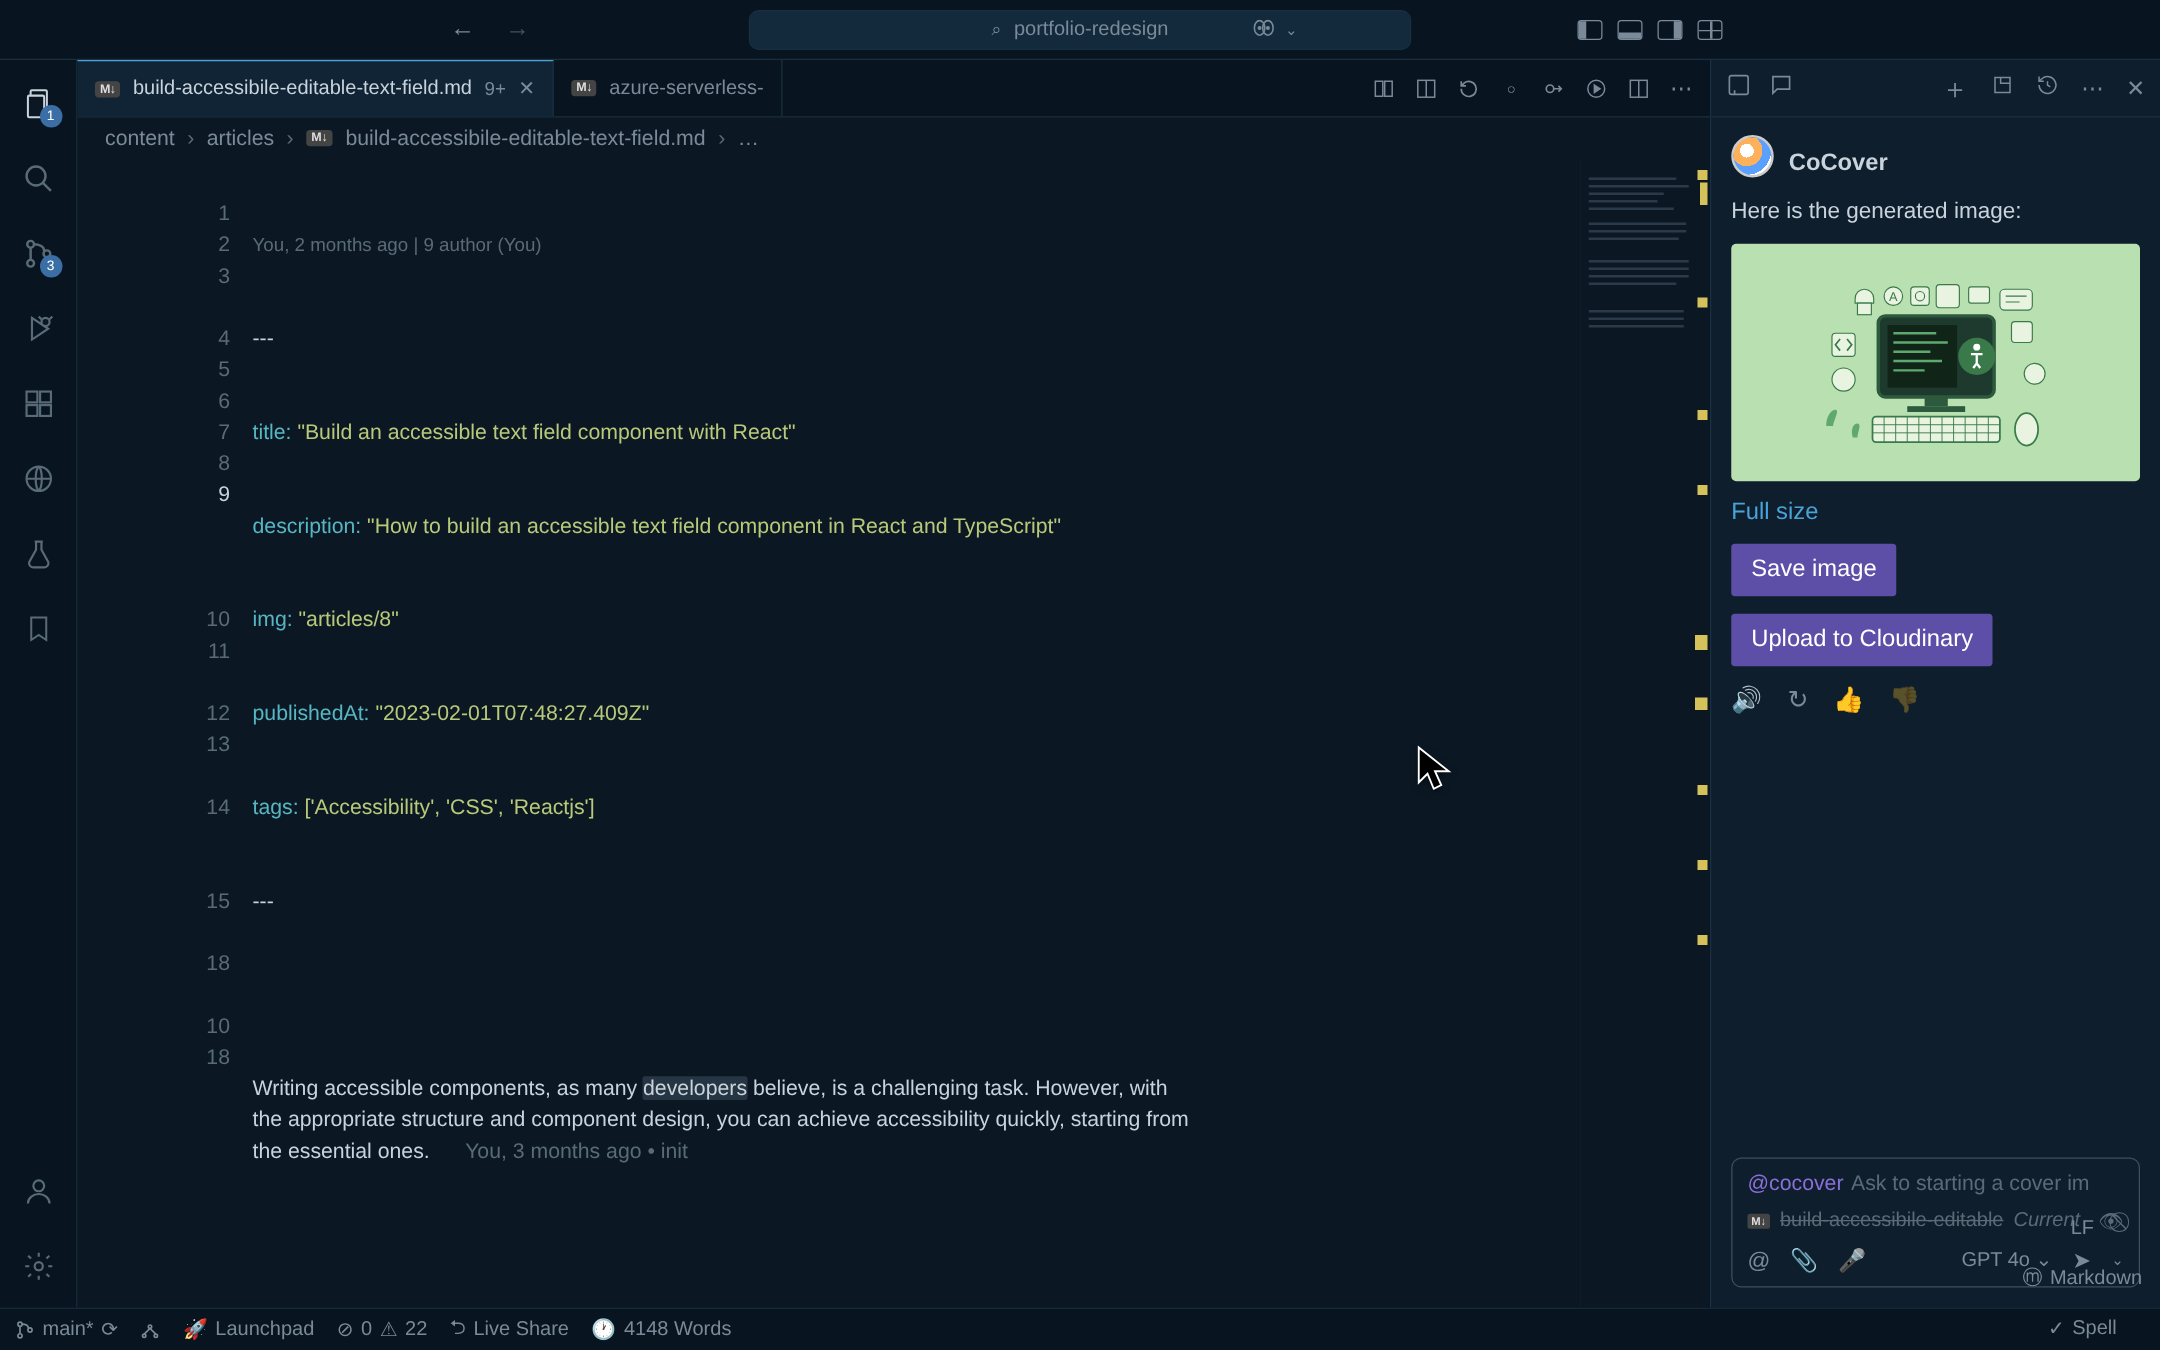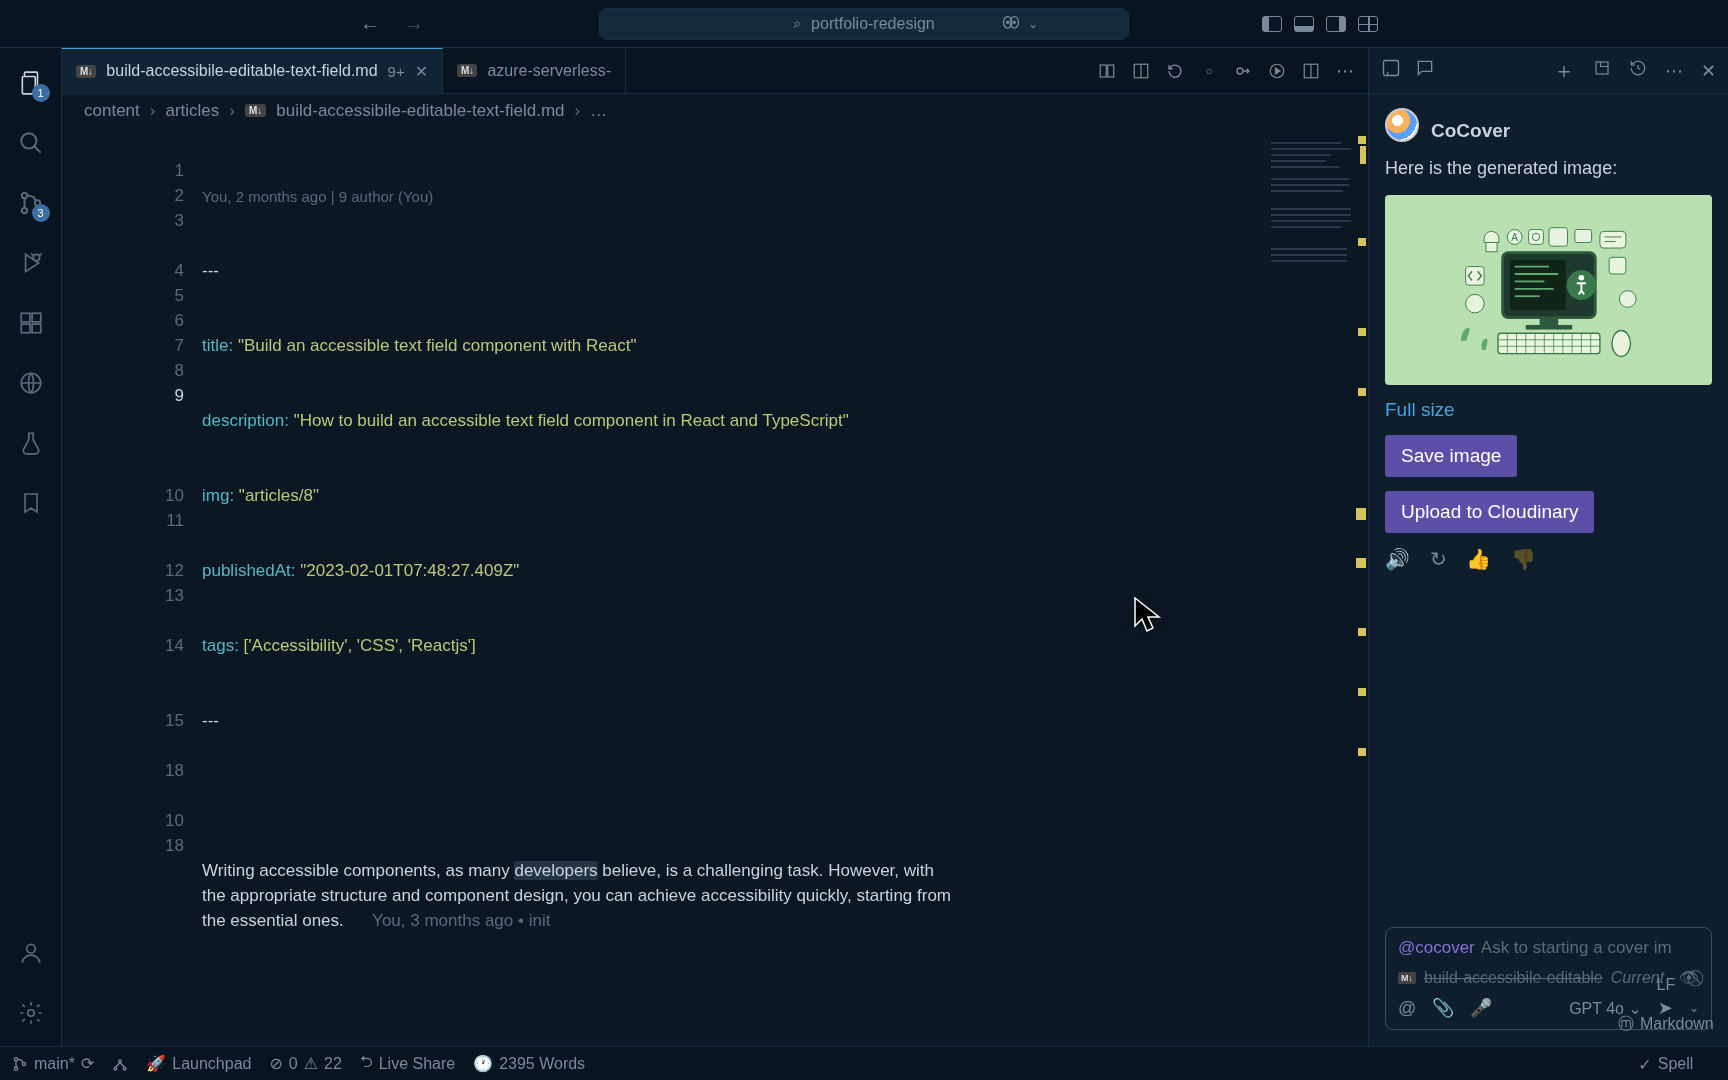--- a/index.html
+++ b/index.html
@@ -516,21 +516,21 @@
       <span>0</span>
     <span>⚠</span>
       <span>22</span>
   </div>
   <div class="sb-item">
     <span>⮌</span>
     <span>Live Share</span>
   </div>
   <div class="sb-item">
     <span>🕐</span>
-    <span>2395 Words</span>
+    <span>4148 Words</span>
   </div>
   <div class="right">
     <div class="sb-item">LF</div>
     <div class="sb-item">
       <span>ⓜ</span>
       <span>Markdown</span>
     </div>
     <div class="sb-item">
       <span>✓</span>
       <span>Spell</span>

